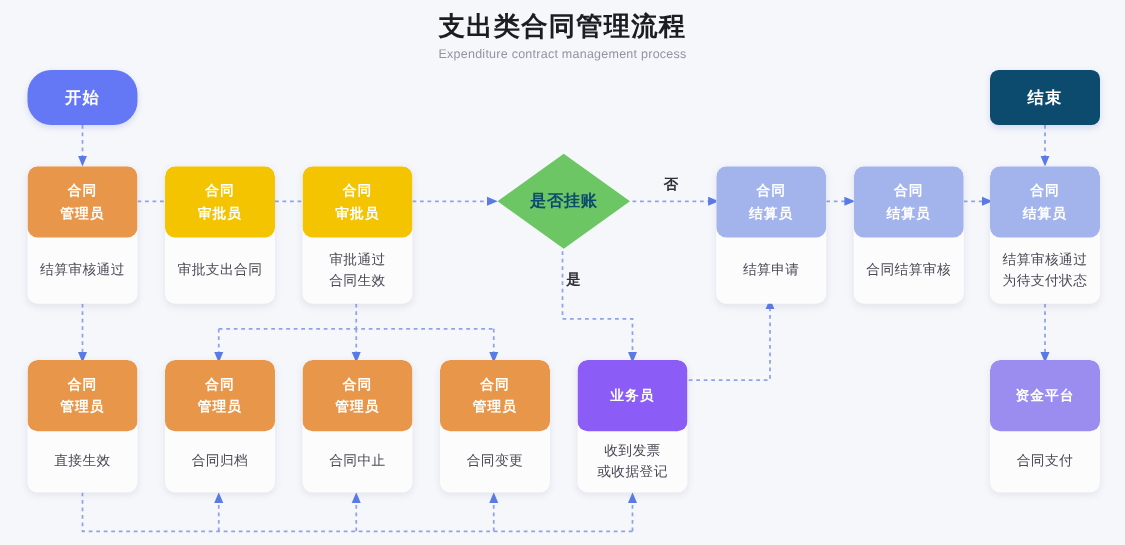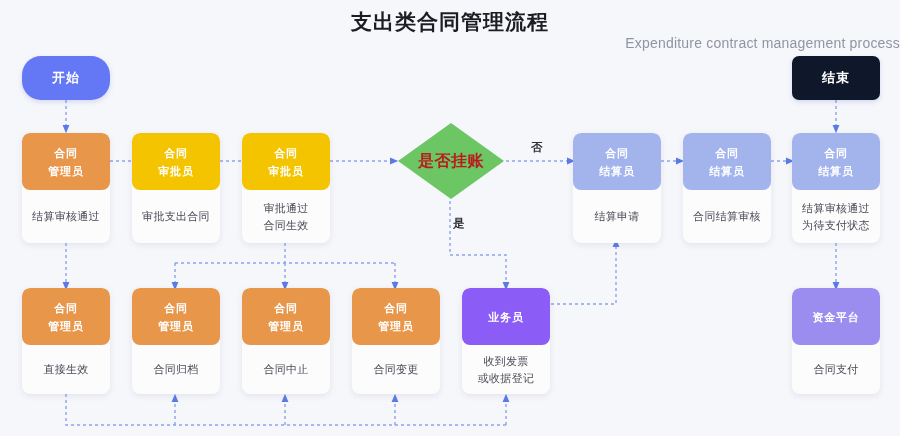--- a/index.html
+++ b/index.html
@@ -29,25 +29,24 @@
     text-align: center;
   }
   .title-main {
     font-size: 21px;
     font-weight: bold;
     color: #1c1c22;
     letter-spacing: 1px;
     line-height: 28px;
   }
   .title-sub {
-    font-size: 14px;
+    font-size: 10px;
     color: #9095a3;
     line-height: 15px;
     letter-spacing: 0.2px;
-    text-align: right;
   }
 
   
   #wires {
     position: absolute;
     left: 0;
     top: 0;
     width: 900px;
     height: 436px;
   }
@@ -114,22 +113,22 @@
     left: 0; top: 0;
     width: 100%; height: 100%;
   }
   .diamond-label {
     position: absolute;
     left: 0; top: 0;
     width: 100%; height: 100%;
     display: flex;
     align-items: center;
     justify-content: center;
-    color: #b91c1c;
-    font-size: 16px;
+    color: #0c4a6e;
+    font-size: 13px;
     font-weight: bold;
     letter-spacing: 0.5px;
   }
 
   
   .edge-label {
     position: absolute;
     font-size: 11.5px;
     color: #2f2f38;
     font-weight: bold;
@@ -185,21 +184,21 @@
       <path d="M175,425 L175,398" marker-end="url(#ah)"></path>
       <path d="M285,425 L285,398" marker-end="url(#ah)"></path>
       <path d="M395,425 L395,398" marker-end="url(#ah)"></path>
       <path d="M506,425 L506,398" marker-end="url(#ah)"></path>
     </g>
   </svg>
 
   <div class="pill" style="left:22px; top:56px; width:88px; height:44px; background:#6478f5;border-radius:19px;">
     <span>开始</span>
   </div>
-  <div class="pill" style="left:792px; top:56px; width:88px; height:44px; background:#0f172a;">
+  <div class="pill" style="left:792px; top:56px; width:88px; height:44px; background:#0c4a6e;">
     <span>结束</span>
   </div>
 
   <div class="card" style="left:22px; top:133px; width:88px; height:110px;">
     <div class="card-head" style="background:#e8964a;">
       <span>合同</span>
       <span>管理员</span>
     </div>
     <div class="card-body">
       <span>结算审核通过</span>

